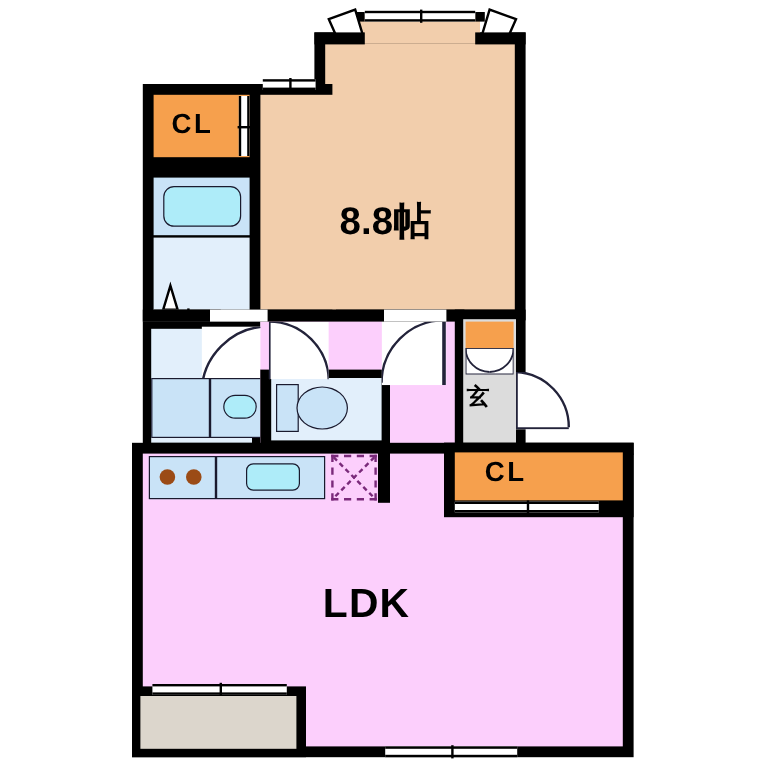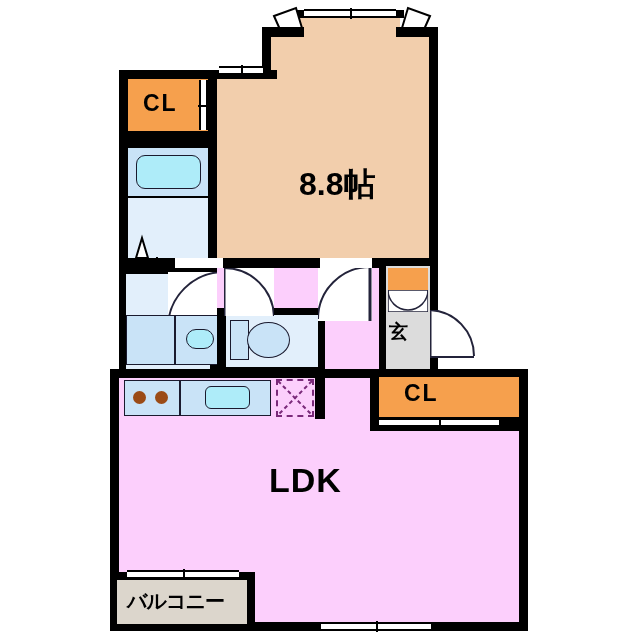--- a/index.html
+++ b/index.html
@@ -60,21 +60,21 @@
   <div class="abs wall" style="left:396px;top:10px;width:8px;height:8px;"></div>
   <div class="abs win" style="left:304px;top:9px;width:92px;height:9px;"></div>
 
   <svg class="abs" style="left:272px;top:6px;width:160px;height:34px;" viewBox="0 0 160 34">
     <polygon points="2,10 24,2 30,22 10,28" fill="#ffffff" stroke="#000" stroke-width="2"></polygon>
     <polygon points="158,10 136,2 130,22 150,28" fill="#ffffff" stroke="#000" stroke-width="2"></polygon>
   </svg>
   <div class="abs wall" style="left:262px;top:27px;width:42px;height:10px;"></div>
   <div class="abs wall" style="left:396px;top:27px;width:42px;height:10px;"></div>
 
-  <div class="lab lab-num" style="left:299px;top:168px;">8.8帖</div>
+  <div class="lab lab-num" style="left:283px;top:168px;">8.8帖</div>
 
   <div class="abs win" style="left:219px;top:66px;width:44px;height:9px;"></div>
 
   <div class="abs wall" style="left:119px;top:70px;width:98px;height:70px;"></div>
   <div class="abs f-cl" style="left:128px;top:79px;width:80px;height:52px;"></div>
   <div class="lab lab-cl" style="left:143px;top:92px;">CL</div>
   <div class="abs win-v" style="left:199px;top:80px;width:9px;height:50px;"></div>
 
   <div class="abs wall" style="left:119px;top:140px;width:98px;height:128px;"></div>
   <div class="abs f-bathdeep" style="left:128px;top:148px;width:80px;height:48px;"></div>
@@ -158,21 +158,21 @@
       <line x1="0" y1="47" x2="44" y2="47" stroke="#23233a" stroke-width="2"></line>
     </svg>
   </div>
 
   <div class="abs wall" style="left:110px;top:369px;width:418px;height:262px;"></div>
   <div class="abs f-ldk" style="left:119px;top:378px;width:400px;height:244px;"></div>
 
   <div class="abs f-white" style="left:438px;top:369px;width:90px;height:9px;"></div>
   <div class="abs wall" style="left:370px;top:369px;width:158px;height:10px;"></div>
 
-  <div class="lab lab-room" style="left:269px;top:463px;">LDK</div>
+  <div class="lab lab-room" style="left:269px;top:486px;">LDK</div>
 
   <div class="abs f-bathdeep o" style="left:124px;top:380px;width:56px;height:36px;"></div>
   <div class="burner" style="left:133px;top:391px;width:13px;height:13px;"></div>
   <div class="burner" style="left:155px;top:391px;width:13px;height:13px;"></div>
   <div class="abs f-bathdeep o" style="left:180px;top:380px;width:91px;height:36px;"></div>
   <div class="abs f-tub o" style="left:205px;top:386px;width:45px;height:23px;border-radius:6px;"></div>
   <div class="abs dashed" style="left:276px;top:379px;width:38px;height:38px;"></div>
   <svg class="abs" style="left:276px;top:379px;width:38px;height:38px;" viewBox="0 0 38 38">
     <line x1="2" y1="2" x2="36" y2="36" stroke="#7A2A7A" stroke-width="2" stroke-dasharray="4 3"></line>
     <line x1="36" y1="2" x2="2" y2="36" stroke="#7A2A7A" stroke-width="2" stroke-dasharray="4 3"></line>
@@ -180,18 +180,17 @@
 
   <div class="abs wall" style="left:315px;top:369px;width:10px;height:50px;"></div>
 
   <div class="abs wall" style="left:370px;top:369px;width:158px;height:62px;"></div>
   <div class="abs f-cl" style="left:379px;top:377px;width:140px;height:40px;"></div>
   <div class="lab lab-cl" style="left:404px;top:382px;">CL</div>
   <div class="abs win" style="left:379px;top:418px;width:120px;height:9px;"></div>
 
   <div class="abs wall" style="left:110px;top:572px;width:145px;height:59px;"></div>
   <div class="abs f-balcony" style="left:117px;top:580px;width:130px;height:44px;"></div>
-  <div class="lab lab-bal" style="left:127px;top:591px;">バルコニー</div>
   <div class="abs win" style="left:127px;top:570px;width:112px;height:9px;"></div>
 
   <div class="abs win" style="left:321px;top:622px;width:110px;height:9px;"></div>
 
 </div>
 
 </body></html>

